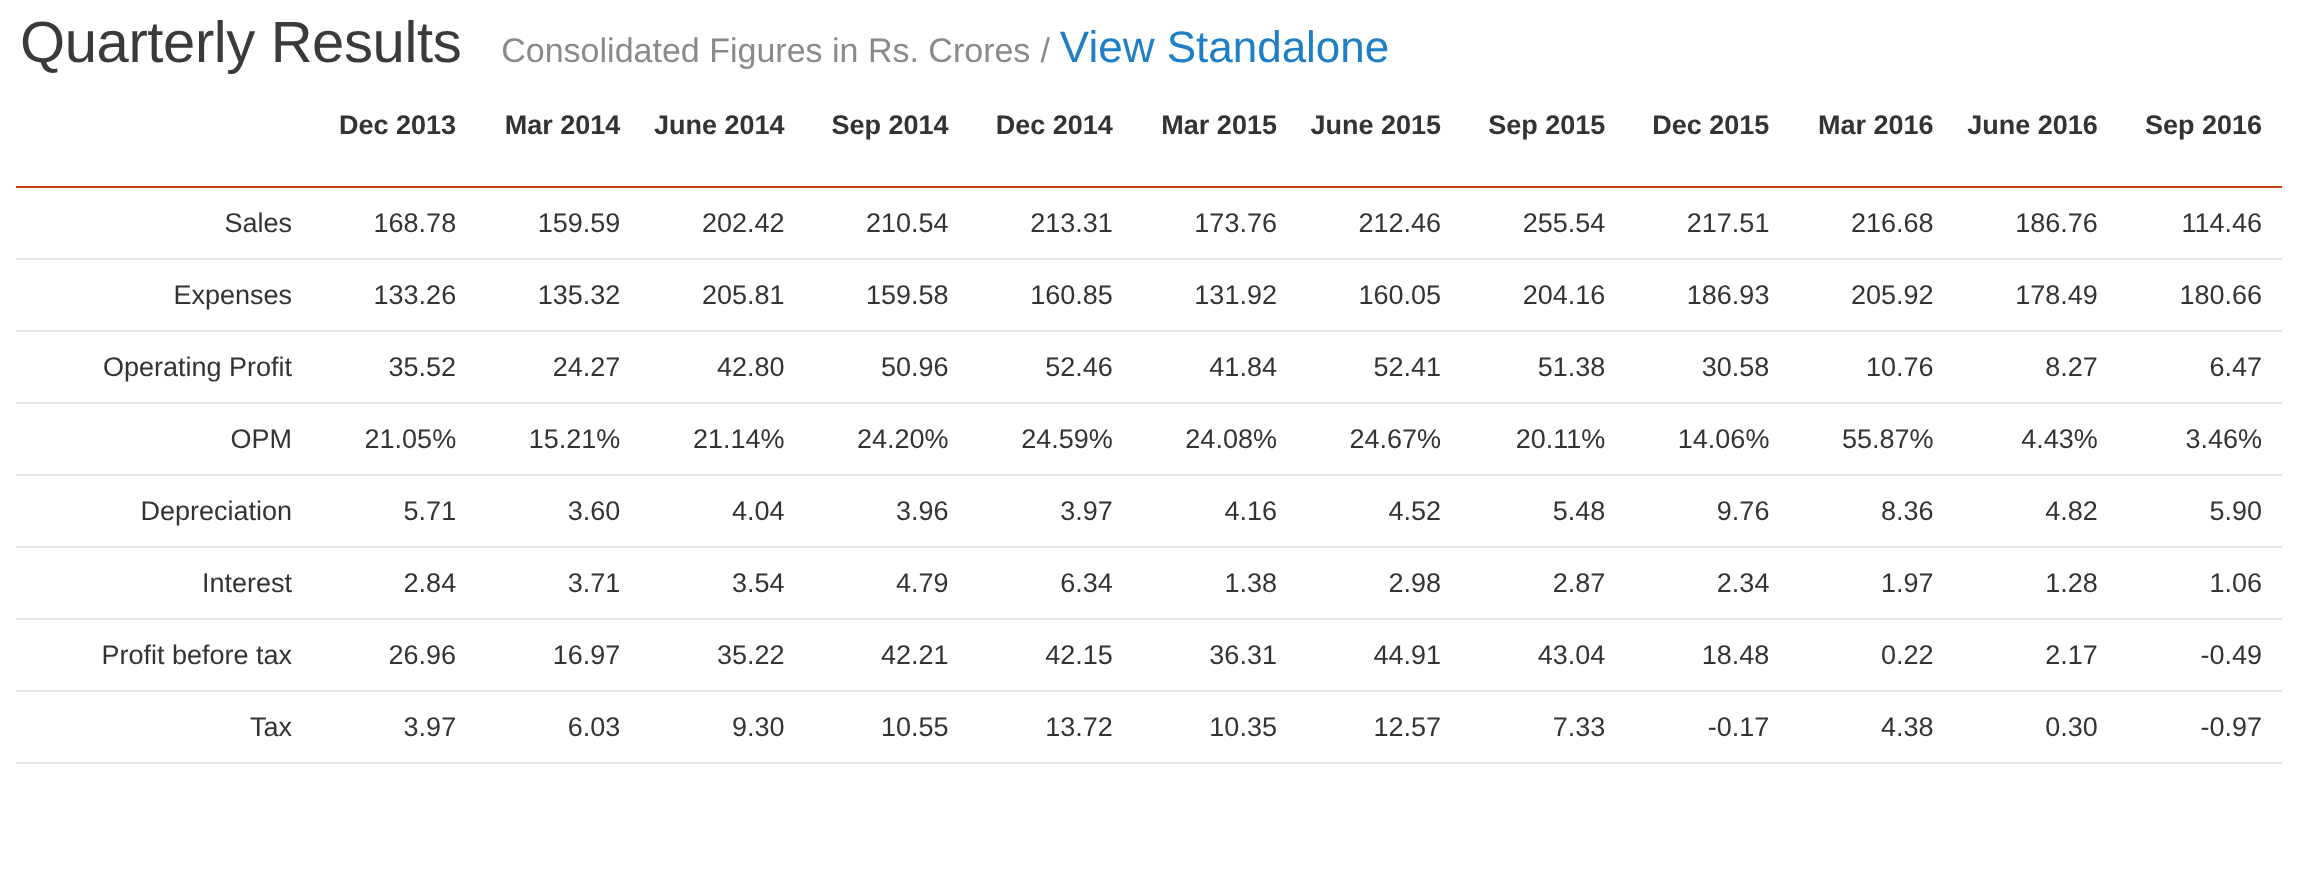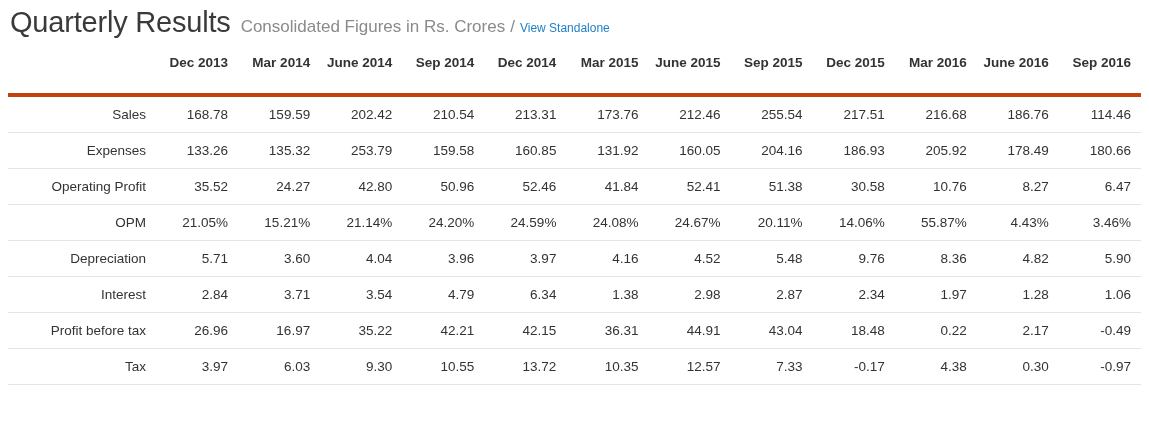--- a/index.html
+++ b/index.html
@@ -27,48 +27,48 @@
   }
   .title {
     font-size: 29px;
     font-weight: 400;
     color: #3a3a3a;
     letter-spacing: -0.2px;
   }
   .subtitle {
     font-size: 17px;
     color: #8a8a8a;
-    margin-left: 10px;
+    margin-left: 20px;
     font-weight: 400;
   }
   .slash {
     font-size: 17px;
     color: #8a8a8a;
     margin: 0 5px;
   }
   .link {
-    font-size: 12px;
+    font-size: 22px;
     color: #1f7fc4;
     text-decoration: none;
     cursor: pointer;
   }
 
   table.data {
     width: 1133px;
     border-collapse: collapse;
     font-size: 13.5px;
     table-layout: fixed;
   }
   table.data thead th {
     font-size: 13.5px;
     font-weight: bold;
     color: #333333;
     text-align: right;
     padding: 6px 10px 23px 6px;
-    border-bottom: 4px solid #c2410c;
+    border-bottom: 1px solid #c2410c;
     white-space: nowrap;
   }
   table.data thead th.rowhead {
     text-align: left;
     width: 132px;
   }
   table.data tbody td {
     padding: 10px 10px 10px 6px;
     text-align: right;
     border-bottom: 1px solid #e4e4e4;
@@ -130,21 +130,21 @@
           <td>255.54</td>
           <td>217.51</td>
           <td>216.68</td>
           <td>186.76</td>
           <td>114.46</td>
         </tr>
         <tr>
           <td class="rowhead">Expenses</td>
           <td>133.26</td>
           <td>135.32</td>
-          <td>253.79</td>
+          <td>205.81</td>
           <td>159.58</td>
           <td>160.85</td>
           <td>131.92</td>
           <td>160.05</td>
           <td>204.16</td>
           <td>186.93</td>
           <td>205.92</td>
           <td>178.49</td>
           <td>180.66</td>
         </tr>

